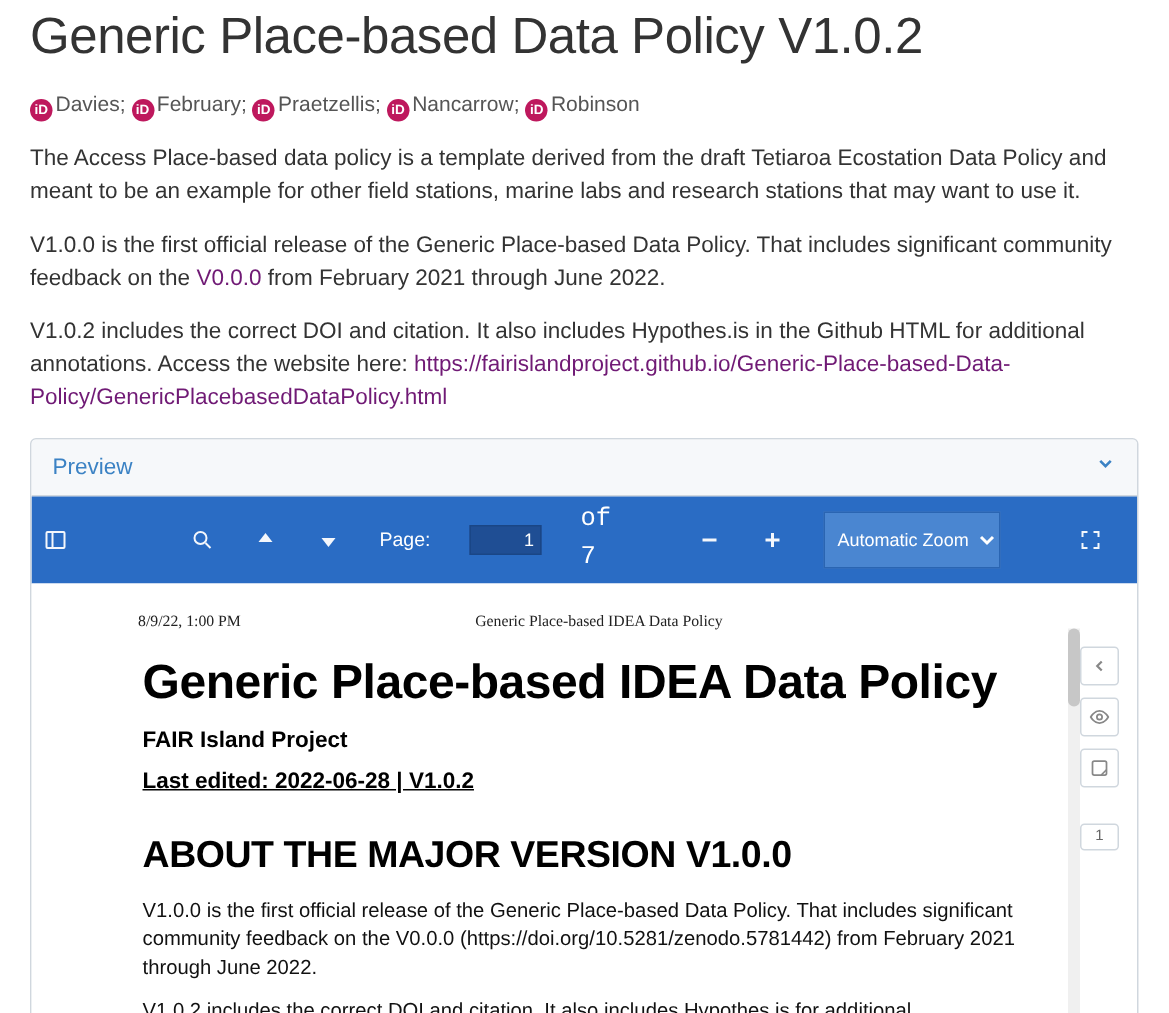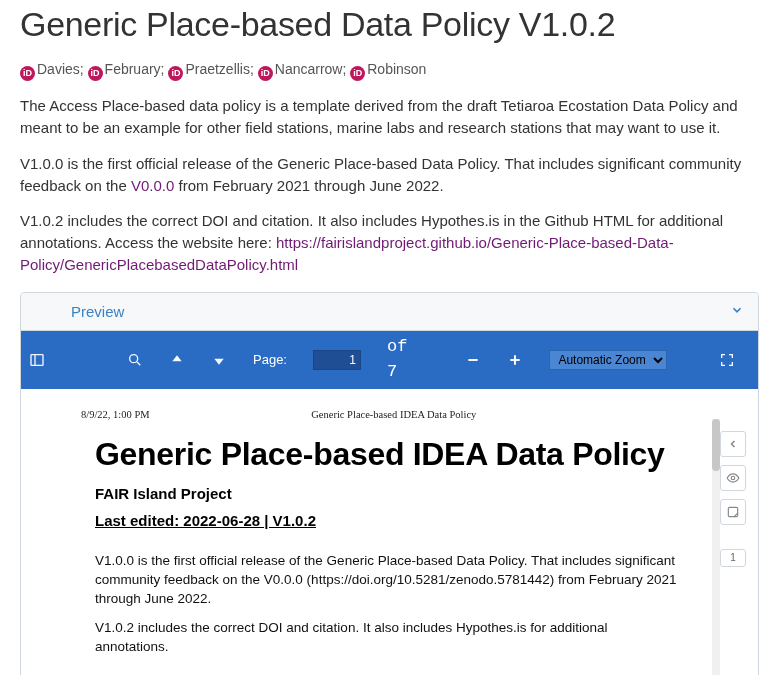--- a/index.html
+++ b/index.html
@@ -47,21 +47,21 @@
     overflow: hidden;
   }
   .preview-header {
     display: flex;
     align-items: center;
     justify-content: space-between;
     padding: 8px 14px;
     background: #f6f8fa;
     border-bottom: 1px solid #d0d7de;
   }
-  .preview-title { color: #3b82c4; font-size: 15px; margin-left: 36px; }
+  .preview-title { color: #3b82c4; font-size: 15px; }
   .chevron { color: #3b82c4; }
 
   .pdf-toolbar {
     background: #2a6cc4;
     display: flex;
     align-items: center;
     padding: 4px 8px;
     gap: 26px;
     color: #fff;
     font-size: 13px;
@@ -83,41 +83,42 @@
     background: #1f4e94;
     border: 1px solid #1a4686;
     color: #fff;
     text-align: right;
     padding: 0 4px;
     font-size: 12px;
   }
   .zoom-select {
     background: #4a86d1;
     border: 1px solid #2a65b2;
-    color: #000000;
+    color: #ffffff;
     font-size: 12px;
-    height: 20px;
+    height: 38px;
     padding: 0 4px;
   }
   .page-label { font-size: 13px; }
   .of-label { font-size: 17px; font-family: Liberation Mono, monospace; }
 
   .pdf-body {
     background: #fff;
     position: relative;
     padding: 18px 60px 0 60px;
     min-height: 360px;
   }
   .pdf-meta {
     display: flex;
     justify-content: space-between;
     font-family: "Times New Roman", serif;
     font-size: 10.5px;
     color: #222;
     margin-bottom: 14px;
+    margin-left: 11px;
   }
   .doc {
     font-family: -apple-system, BlinkMacSystemFont, "Segoe UI", Helvetica, Arial, sans-serif;
     color: #000;
     padding: 0 14px;
   }
   .doc h1.doc-title {
     font-size: 32px;
     font-weight: 700;
     margin-bottom: 10px;
@@ -302,20 +303,21 @@
         <span>8/9/22, 1:00 PM</span>
         <span>Generic Place-based IDEA Data Policy</span>
         <span style="width:60px"></span>
       </div>
 
       <div class="doc">
         <h1 class="doc-title">Generic Place-based IDEA Data Policy</h1>
         <div class="subtitle">FAIR Island Project</div>
         <div class="edited">Last edited: 2022-06-28 | V1.0.2</div>
 
+        <h2 class="sec">ABOUT THE MAJOR VERSION V1.0.0</h2>
         <p>V1.0.0 is the first official release of the Generic Place-based Data Policy. That includes significant community feedback on the V0.0.0 (https://doi.org/10.5281/zenodo.5781442) from February 2021 through June 2022.</p>
         <p>V1.0.2 includes the correct DOI and citation. It also includes Hypothes.is for additional annotations.</p>
 
       </div>
 
       <div class="scrollbar">
         <div class="scrollbar-thumb"></div>
       </div>
 
       <div class="side-ann">

